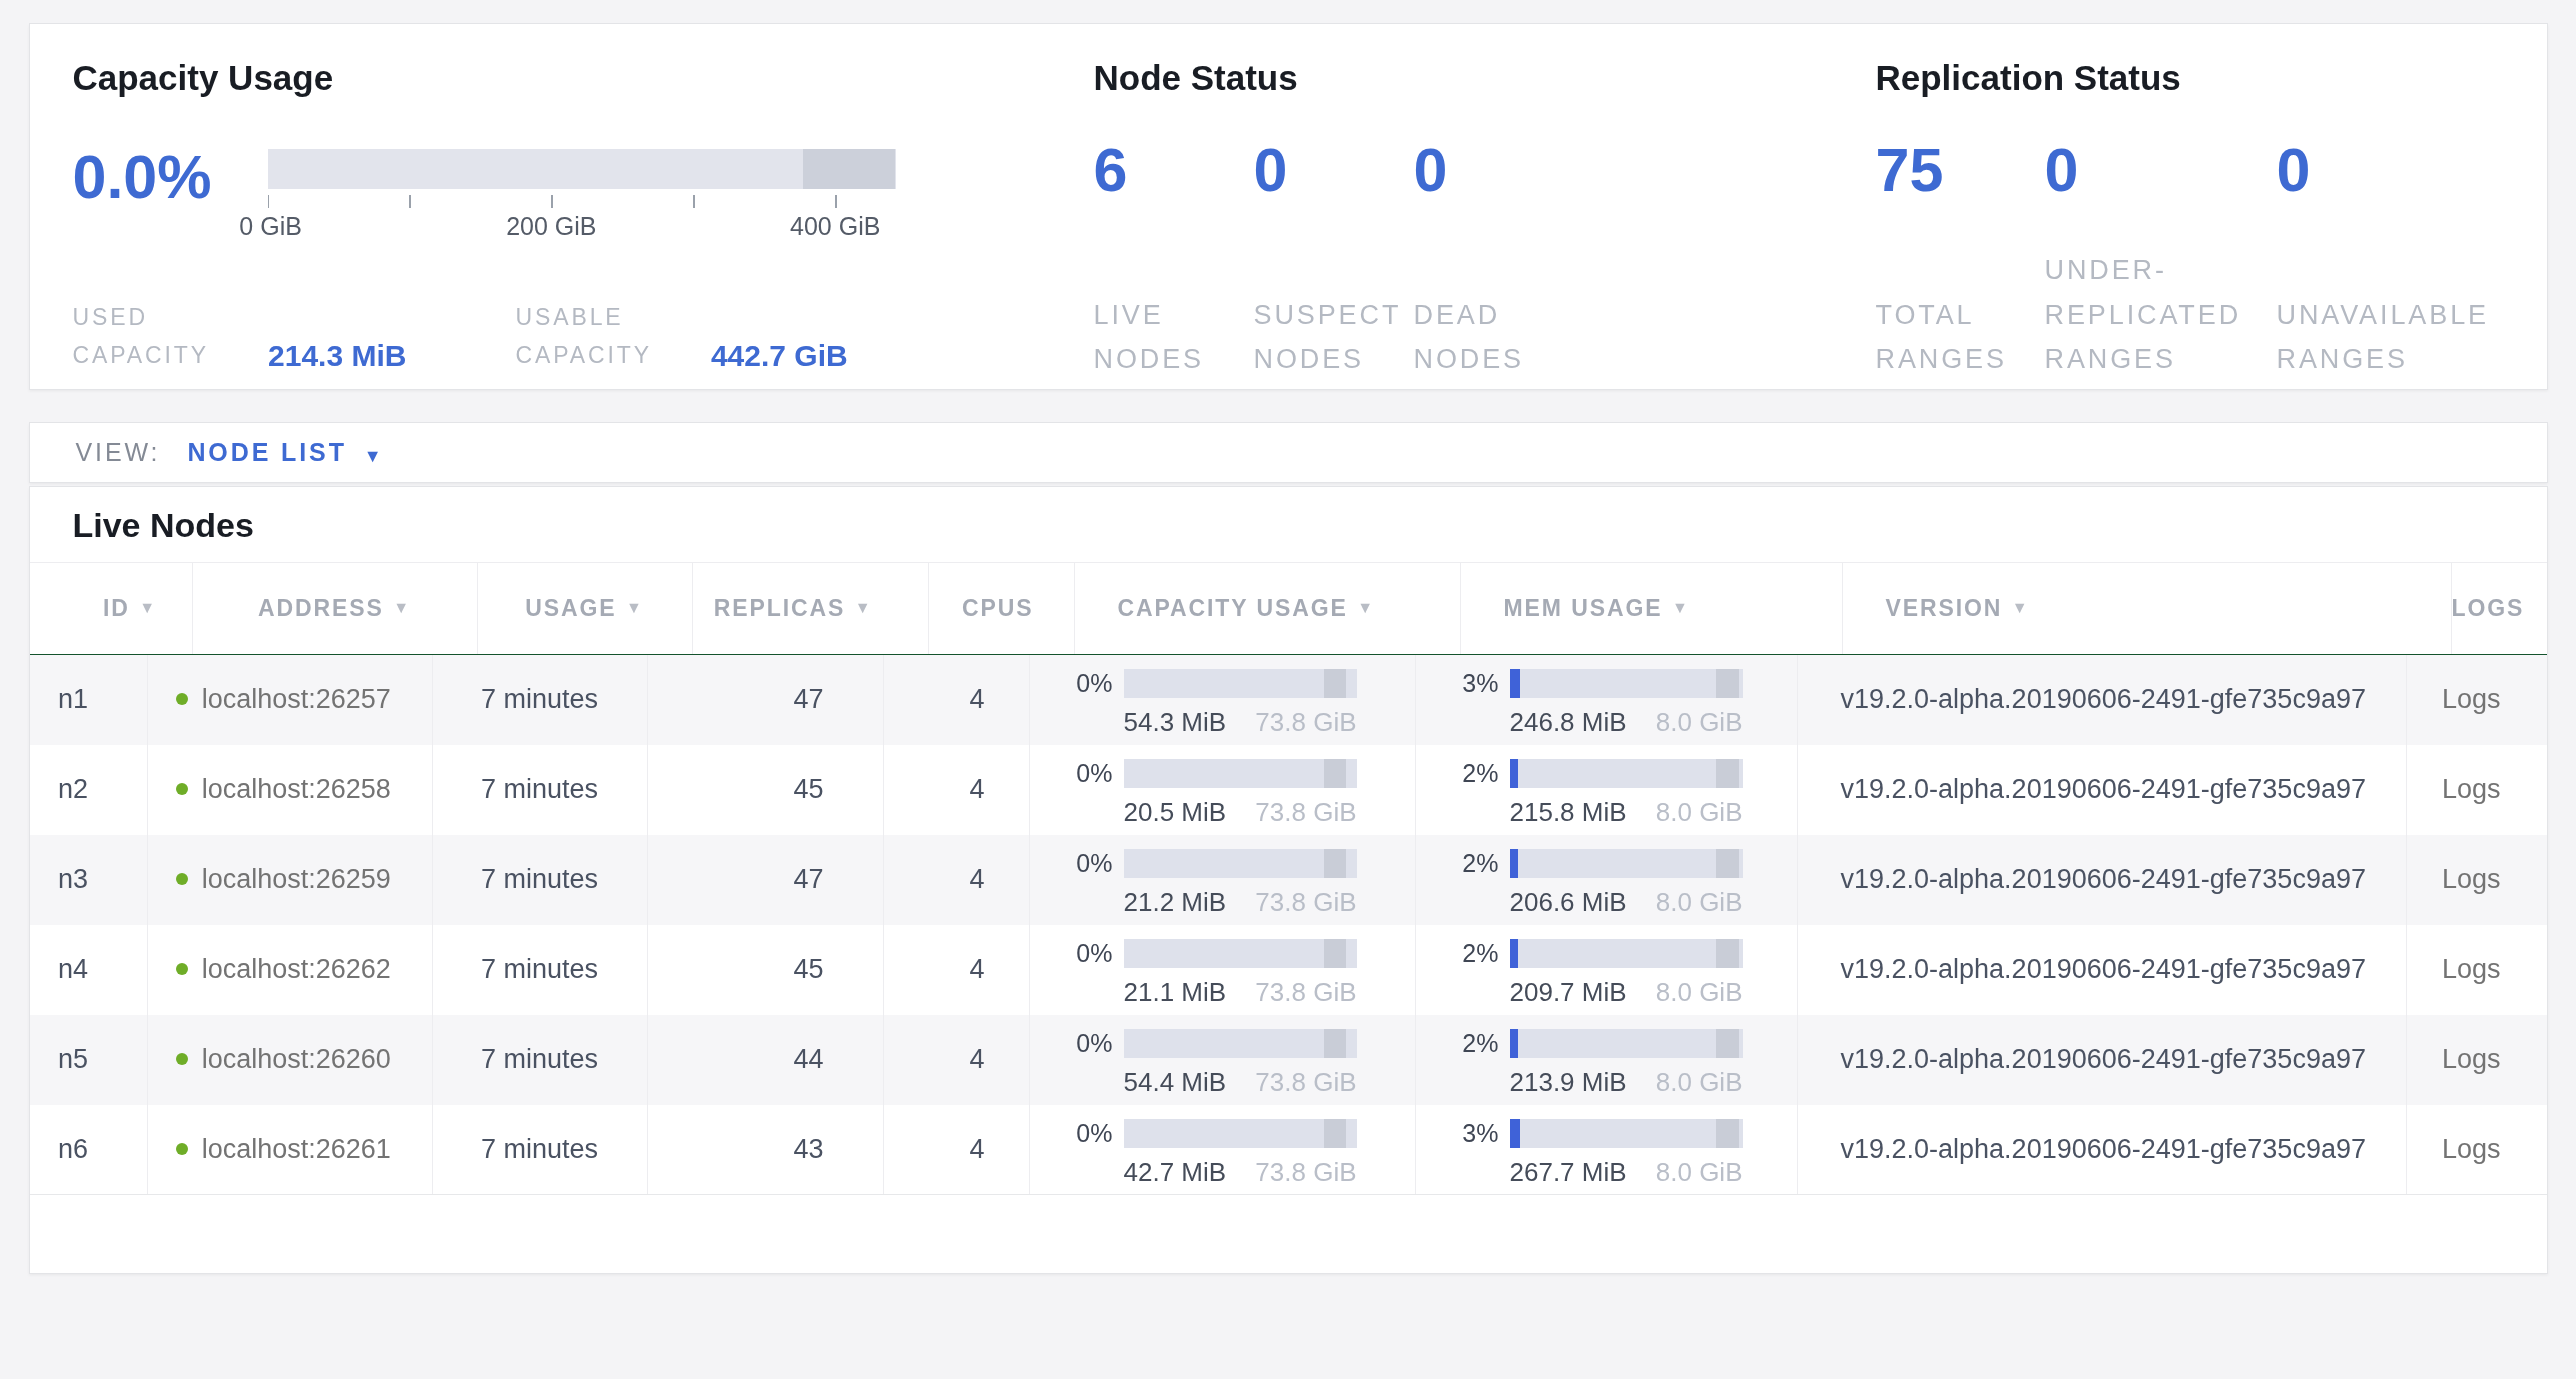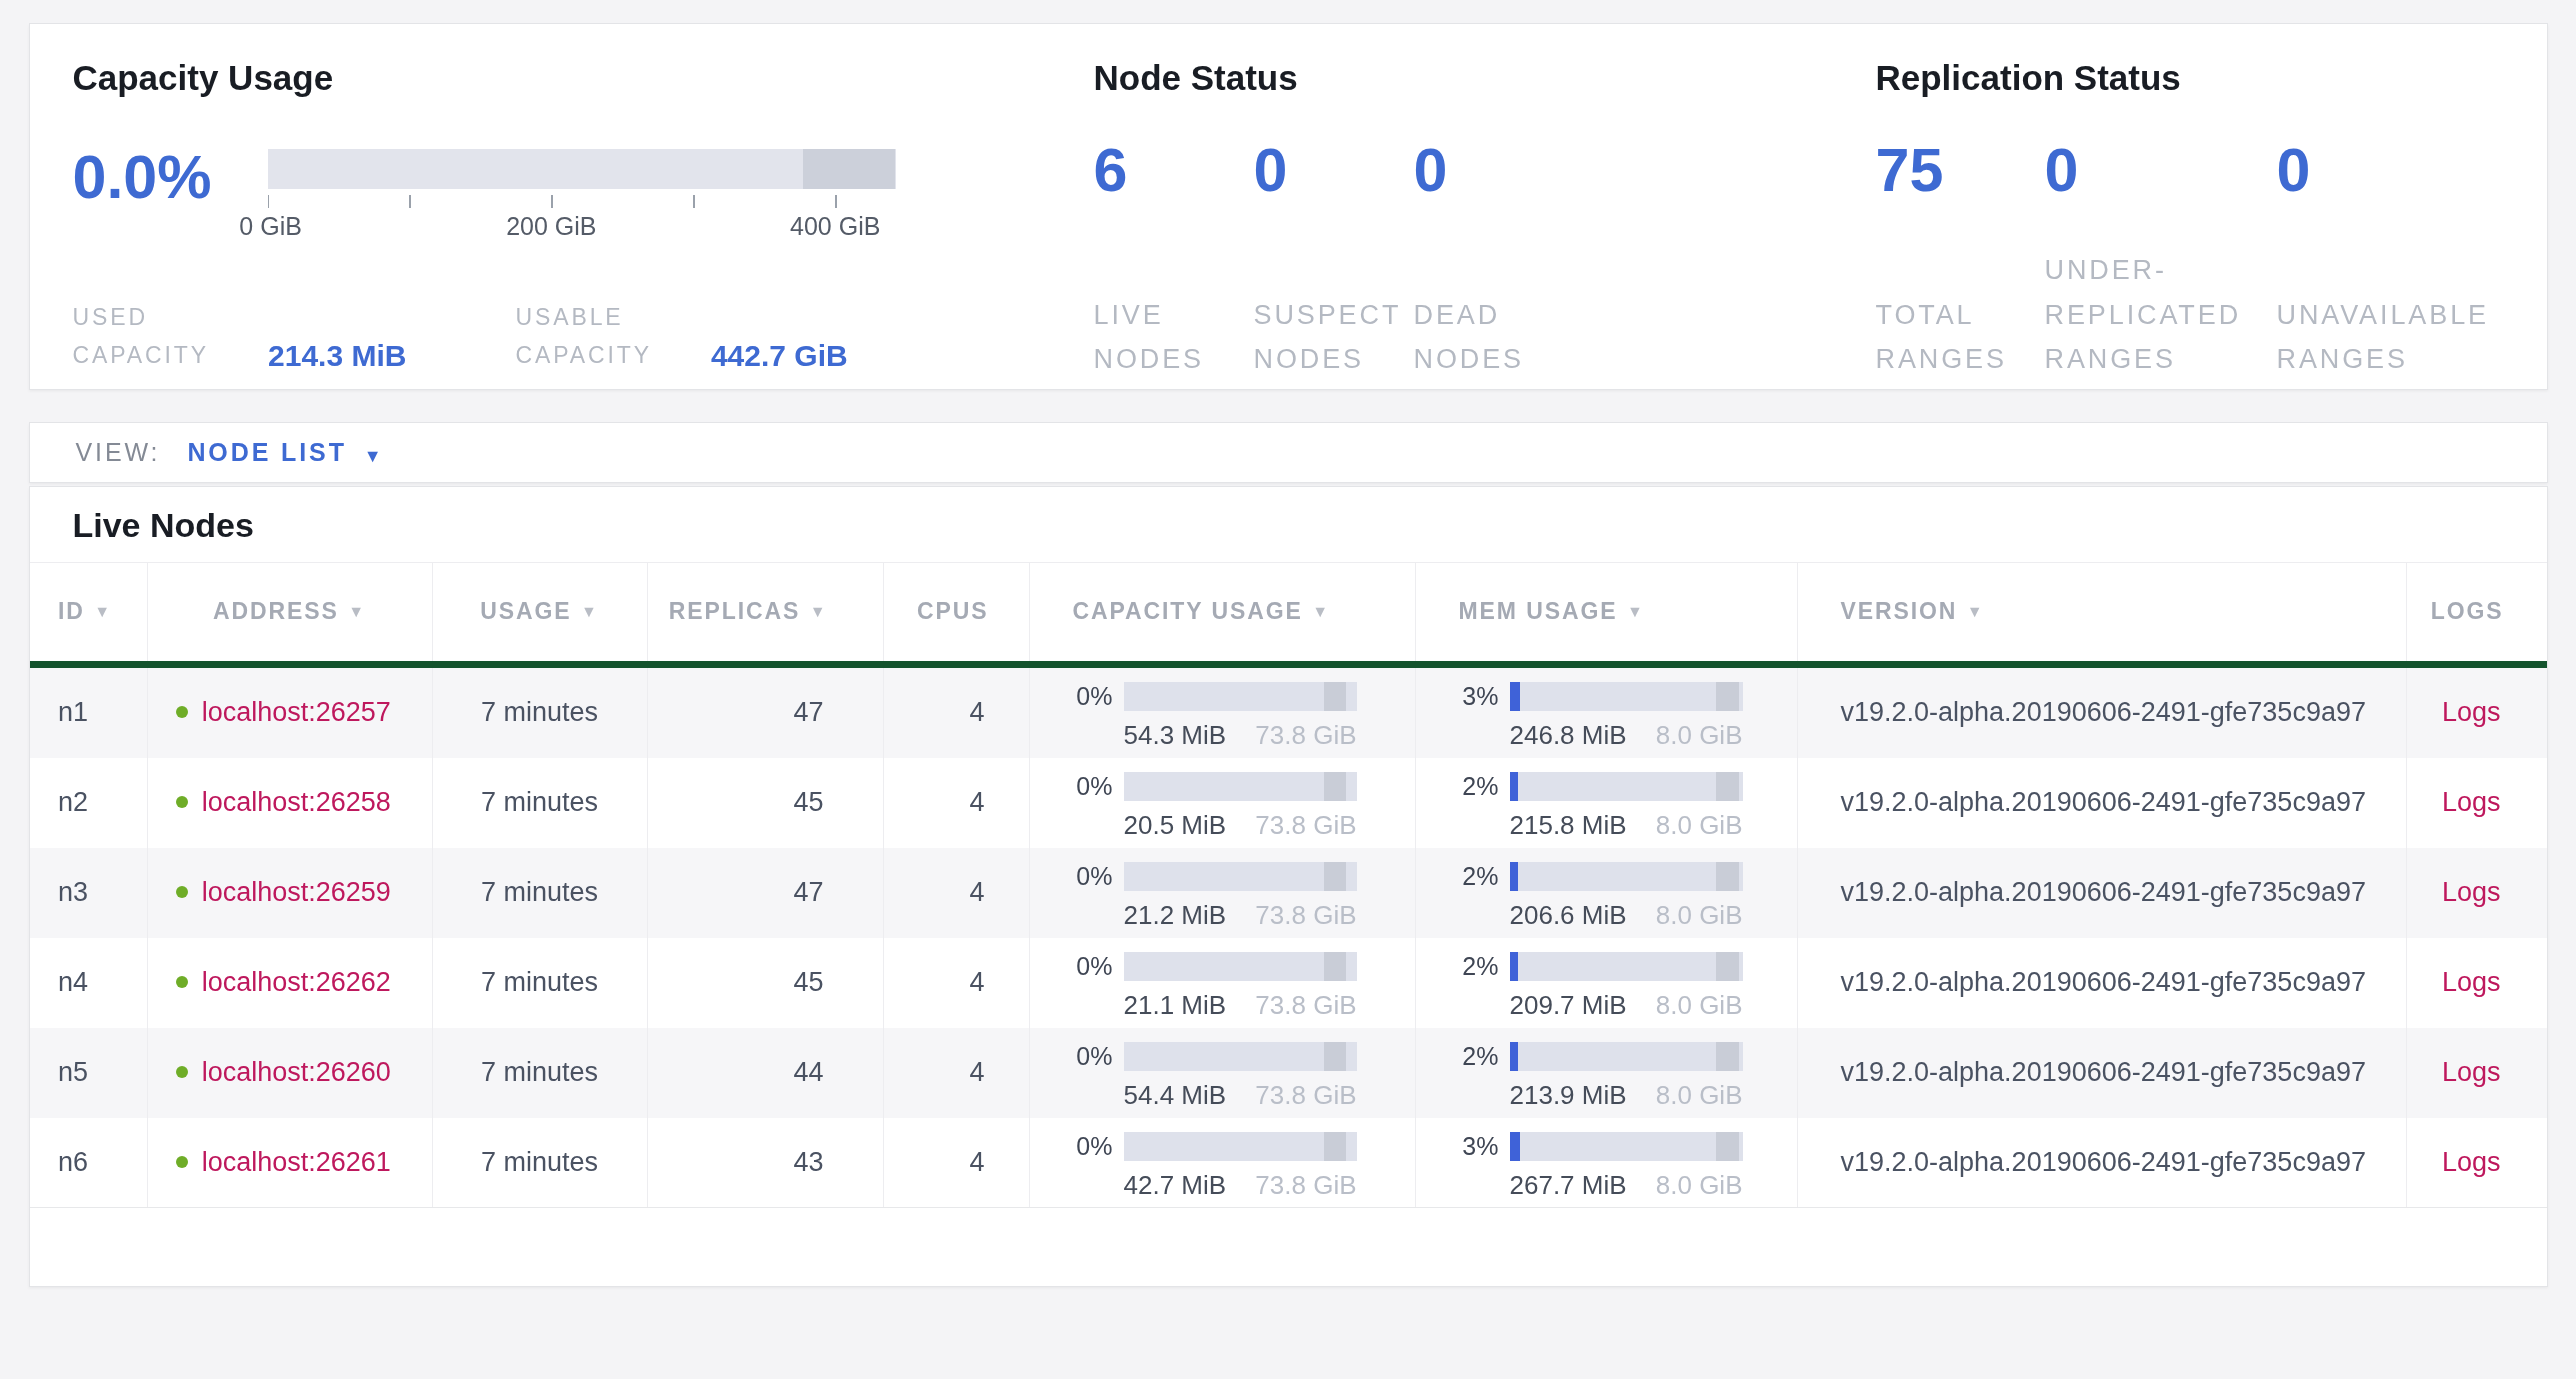--- a/index.html
+++ b/index.html
@@ -57,40 +57,40 @@
   .view-label { font-size:25px; letter-spacing:2.9px; color:#848a95; }
   .view-select { display:flex; align-items:flex-end; margin-left:27px; cursor:pointer; }
   .view-value { font-size:25px; letter-spacing:2.9px; font-weight:600; color:#3e6ad2; }
   .view-caret { font-size:18px; color:#3e6ad2; margin-left:17px; }
 
   
   .table-card { margin-top:2.9px; padding-bottom:78px; }
   .table-heading { padding:19px 0 17px 43px; font-size:34px; font-weight:700; color:#191d24; }
 
   .tgrid { display:grid; grid-template-columns:118px 285px 215px 236px 146px 386px 382px 609px auto; }
-  .thead { height:106px; border-top:1px solid #ededf0; border-bottom:7px solid #14532d; }
+  .thead { height:93px; border-top:1px solid #ededf0; border-bottom:1px solid #14532d;padding-left:45px; }
   .th { display:flex; align-items:center; font-size:23px; font-weight:700; letter-spacing:1.9px; color:#a5aab4; border-right:1px solid #ededf0; }
   .th:last-child { border-right:none; }
   .arrow { font-size:16px; color:#b9bdc5; margin-left:9.5px; }
   .th-id { padding-left:28.5px; }
   .th-addr, .th-up { justify-content:center; }
   .th-rep { justify-content:flex-end; padding-right:55px; }
   .th-cpu { justify-content:flex-end; padding-right:40px; }
   .th-cap, .th-mem, .th-ver { padding-left:43px; }
   .th-logs { justify-content:flex-end; padding-right:43px; }
 
   .trow { height:90px; }
   .trow:nth-child(odd) { background:#f6f6f8; }
   .trow:last-child { border-bottom:1px solid #e7e8ea; }
   .cell { border-right:1px solid #ededf0; font-size:27px; color:#4a5262; padding-top:29.5px; }
   .cell:last-child { border-right:none; }
   .c-id { padding-left:28.5px; }
   .c-addr { padding-left:28.5px; display:flex; align-items:flex-start; }
   .dot { width:12.4px; height:12.4px; border-radius:50%; background:#6fad28; margin:8.6px 13.3px 0 0; flex:0 0 auto; }
-  .link { color:#be185d; text-decoration:none; cursor:pointer; }
+  .link { color:#737373; text-decoration:none; cursor:pointer; }
   .c-up { text-align:center; }
   .c-rep { text-align:right; padding-right:59px; }
   .c-cpu { text-align:right; padding-right:44px; }
   .c-cap, .c-mem { padding-left:43px; padding-top:14.3px; }
   .meter { display:flex; align-items:center; }
   .meter .pct { font-size:25px; color:#3f4654; width:40px; text-align:right; flex:0 0 auto; }
   .meter .bar { position:relative; width:233px; height:28.5px; background:#dee1eb; margin-left:11.4px; }
   .bar .fill { position:absolute; left:0; top:0; bottom:0; background:#3f62d8; }
   .bar .darkseg { position:absolute; top:0; bottom:0; background:#c9cdd7; }
   .c-cap .bar .darkseg { left:86%; width:9.5%; }

